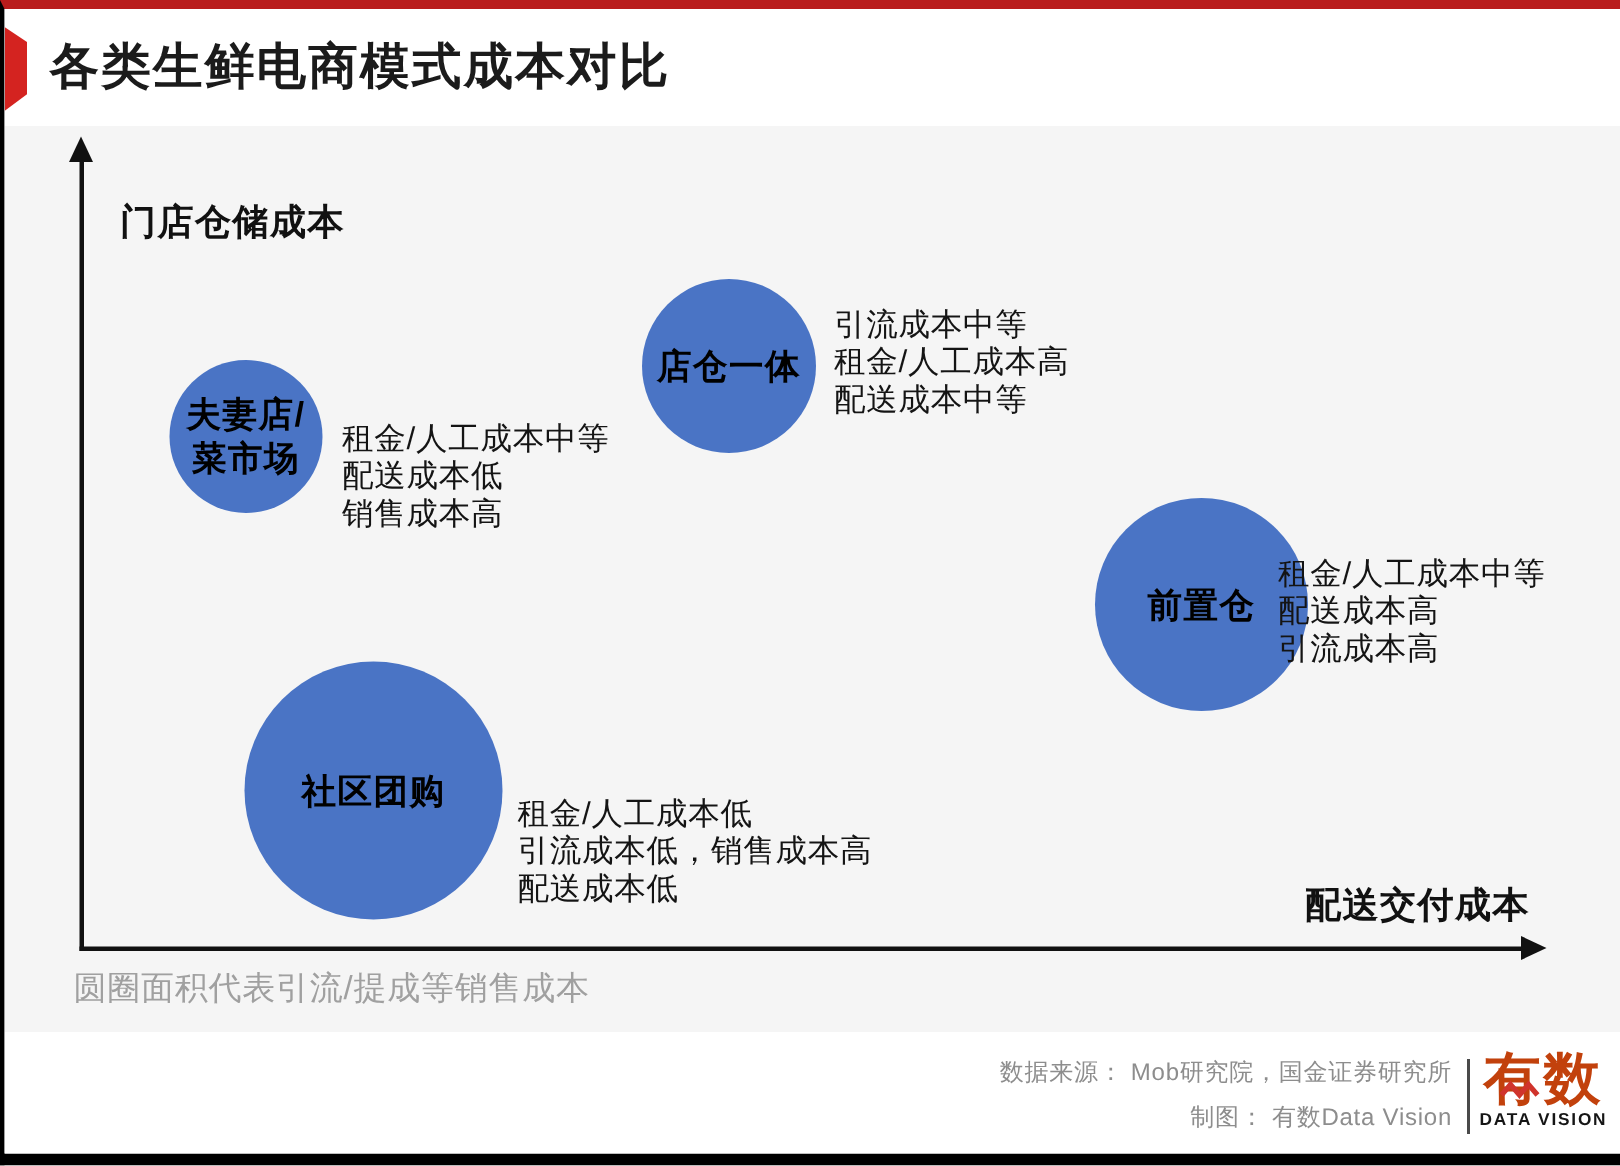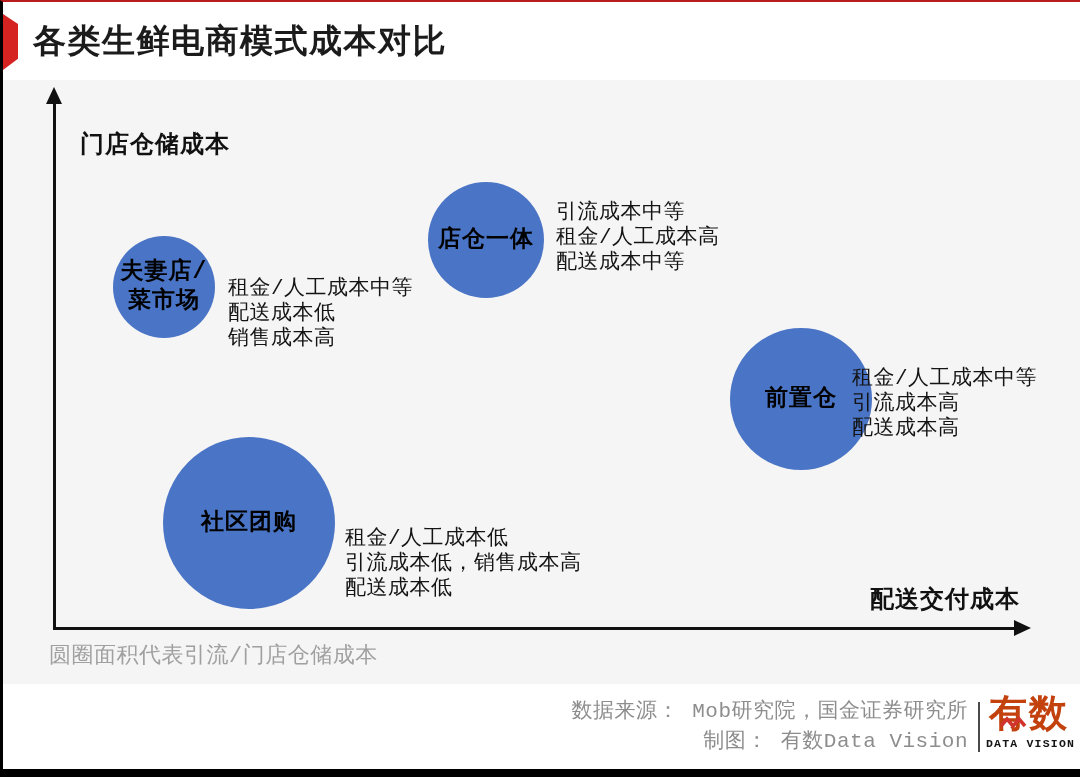--- a/index.html
+++ b/index.html
@@ -1,24 +1,24 @@
 <!DOCTYPE html>
 <html style="--accent: #d42320; --bubble: #4a74c5;"><head>
 <meta charset="utf-8">
 <style>
   html,body{margin:0;padding:0;background:#fff;}
   .page{
     position:relative;
     width:1080px;height:777px;
     box-sizing:border-box;
-    border-top:2px solid #b91c1c;
+    border-top:6px solid #b91c1c;
     border-left:3px solid #000;
     border-bottom:8px solid #000;
     background:#fff;
-    font-family:Liberation Mono, monospace;
+    font-family:Liberation Sans, sans-serif;
     overflow:hidden;
   }
   
   .header{position:absolute;left:0;top:0;width:100%;height:78px;background:#fff;}
   .title-mark{
     position:absolute;left:0;top:12px;width:15px;height:56px;
     background:var(--accent,#d42320);
     clip-path:polygon(0 0,100% 18%,100% 80%,0 100%);
   }
   .page-title{
@@ -60,21 +60,21 @@
     white-space:pre-line;letter-spacing:1px;
   }
   .bubble-ann{
     position:absolute;font-size:21px;line-height:25px;color:#141414;
     letter-spacing:.5px;white-space:nowrap;
   }
   
   .footer{position:absolute;left:0;top:682px;width:100%;height:85px;background:#fff;}
   .credits{
     position:absolute;right:112px;top:13px;text-align:right;
-    font-size:21px;line-height:30px;color:#8d8d8d;letter-spacing:.5px;white-space:nowrap;
+    font-size:16px;line-height:30px;color:#8d8d8d;letter-spacing:.5px;white-space:nowrap;
   }
   .footer-divider{position:absolute;left:975px;top:18px;width:2px;height:50px;background:#4a4a4a;}
   .brand-logo{position:absolute;right:8px;top:12px;width:86px;text-align:center;}
   .logo-text{
     position:relative;font-size:38px;font-weight:bold;color:#c2410c;
     letter-spacing:2px;line-height:40px;white-space:nowrap;
   }
   .logo-zigzag{position:absolute;left:13px;top:19px;pointer-events:none;}
   .logo-subtext{
     margin-top:1px;font-size:11.5px;font-weight:bold;color:#151515;
@@ -108,31 +108,31 @@
         </div>
         <div class="bubble" style="left: 425px; top: 102px; height: 116px; width: 116px;">店仓一体</div>
         <div class="bubble-ann" style="left: 553px; top: 120px;">
           <div>引流成本中等</div>
           <div>租金/人工成本高</div>
           <div>配送成本中等</div>
         </div>
         <div class="bubble" style="left: 727px; top: 248px; height: 142px; width: 142px; text-align: center;">前置仓</div>
         <div class="bubble-ann" style="left: 849px; top: 286px;">
           <div>租金/人工成本中等</div>
+          <div>配送成本高</div>
           <div>引流成本高</div>
-          <div>配送成本高</div>
         </div>
         <div class="bubble" style="left: 160px; top: 357px; height: 172px; width: 172px;">社区团购</div>
         <div class="bubble-ann" style="left: 342px; top: 446px;">
           <div>租金/人工成本低</div>
           <div>引流成本低，销售成本高</div>
           <div>配送成本低</div>
         </div>
       </div>
-    <div class="size-legend">圆圈面积代表引流/门店仓储成本</div>
+    <div class="size-legend">圆圈面积代表引流/提成等销售成本</div>
   </div>
 
   <div class="footer">
     <div class="credits">
       <div>数据来源： Mob研究院，国金证券研究所</div>
       <div>制图： 有数Data Vision</div>
     </div>
     <div class="footer-divider"></div>
     <div class="brand-logo">
       <div class="logo-text">

